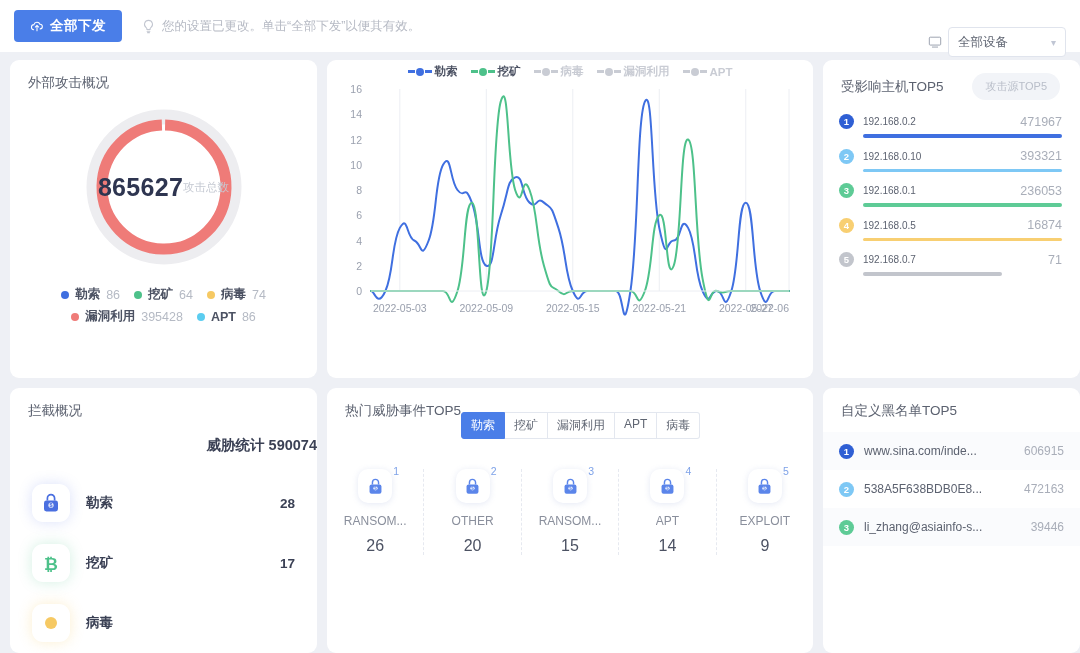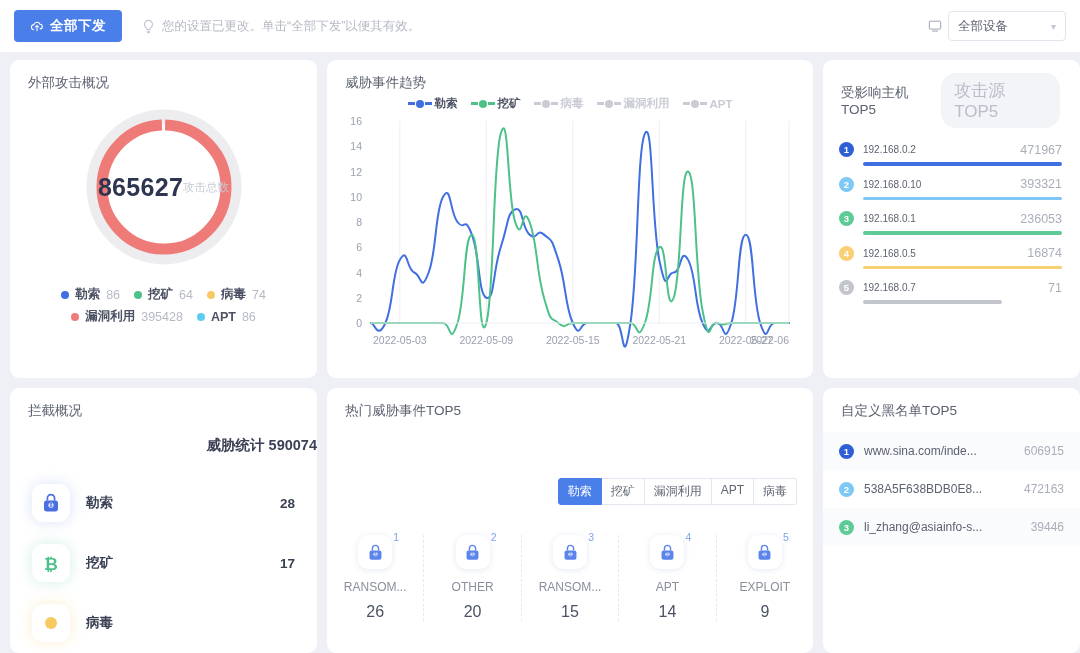--- a/index.html
+++ b/index.html
@@ -22,21 +22,21 @@
     border-radius: 4px; color: #fff; font-size: 13.5px; font-weight: bold;
     display: flex; align-items: center; justify-content: center; gap: 6px;
     padding: 0 14px; cursor: pointer; letter-spacing: .5px;
   }
   .deploy-btn svg { display: block; }
   .notice {
     display: flex; align-items: center; gap: 7px;
     margin-left: 20px; color: #b6bac4; font-size: 12.5px;
   }
   .header-right {
-    position: absolute; right: 14px; top: 0; height: 52px;
+    position: absolute; right: 14px; top: 16px; height: 52px;
     display: flex; align-items: center; gap: 14px;
   }
   .device-select {
     display: flex; align-items: center; gap: 6px;
     color: #9aa0ae; font-size: 12.5px;
   }
   .device-box {
     width: 118px; height: 30px; border: 1px solid #e0e4ed; border-radius: 4px;
     display: flex; align-items: center; justify-content: space-between;
     padding: 0 9px; color: #5f6572; font-size: 12.5px; cursor: pointer;
@@ -98,21 +98,21 @@
   .cl-line { width: 7px; height: 2.5px; }
   .cl-dot { width: 8px; height: 8px; border-radius: 50%; margin: 0 1px; }
   .cl-label { font-weight: bold; }
   .chart-area { position: relative; margin-top: 2px; }
   .chart-area svg { display: block; }
 
   
   .tabs-row { display: flex; align-items: center; padding: 13px 20px 0 18px; justify-content: space-between; }
   .tab-head { font-size: 13.5px; color: #5c6270; cursor: pointer; }
   .tab-pill {
-    font-size: 17px; color: #b9bec9; background: #f2f4f8;
+    font-size: 11px; color: #b9bec9; background: #f2f4f8;
     padding: 6px 13px; border-radius: 15px; cursor: pointer;
   }
   .rank-list { padding: 14px 18px 0 16px; }
   .rank-row { margin-bottom: 11px; }
   .rank-top { display: flex; align-items: center; gap: 9px; }
   .rank-badge {
     width: 15px; height: 15px; border-radius: 50%; color: #fff;
     font-size: 9.5px; display: flex; align-items: center; justify-content: center;
     flex: 0 0 auto; font-weight: bold;
   }
@@ -126,21 +126,21 @@
   .intercept-list { padding: 18px 22px 0 22px; }
   .ic-row { display: flex; align-items: center; gap: 16px; height: 60px; }
   .ic-icon {
     width: 38px; height: 38px; border-radius: 11px; background: #fff;
     display: flex; align-items: center; justify-content: center; flex: 0 0 auto;
   }
   .ic-name { font-size: 13.5px; color: #3b4155; font-weight: bold; flex: 1; }
   .ic-val { font-size: 13.5px; color: #3b4155; font-weight: bold; }
 
   
-  .ht-head { display: flex; flex-direction: column; padding: 14px 16px 0 18px; gap: 48px; }
+  .ht-head { display: flex; flex-direction: row; padding: 14px 16px 0 18px; }
   .ht-tabs { display: flex; align-self: flex-end; margin-top: 10px; }
   .ht-tabs > div {
     font-size: 12px; color: #5f6572; background: #fff;
     border: 1px solid #e3e7ef; border-left: none;
     padding: 4px 9px; cursor: pointer;
   }
   .ht-tabs > div:first-child { border-left: 1px solid #e3e7ef; border-radius: 3px 0 0 3px; }
   .ht-tabs > div:last-child { border-radius: 0 3px 3px 0; }
   .ht-tabs > div.active { background: #4a7ee8; color: #fff; border-color: #4a7ee8; }
   .ht-items { display: flex; margin-top: 30px; }
@@ -248,21 +248,20 @@
         </div>
         <div class="legend-item">
           <span class="legend-dot" style="background:#5bcdf0"></span>
           <span class="legend-name">APT</span>
           <span class="legend-val">86</span>
         </div>
       </div>
     </div>
 
     <div class="card">
-      <div class="card-title">威胁事件趋势</div>
       <div class="chart-legend">
         <div class="cl-item">
           <span class="cl-mark">
             <span class="cl-line" style="background:#3f6fe0"></span>
             <span class="cl-dot" style="background:#3f6fe0"></span>
             <span class="cl-line" style="background:#3f6fe0"></span>
           </span>
           <span class="cl-label" style="color:#4c5263">勒索</span>
         </div>
         <div class="cl-item">

